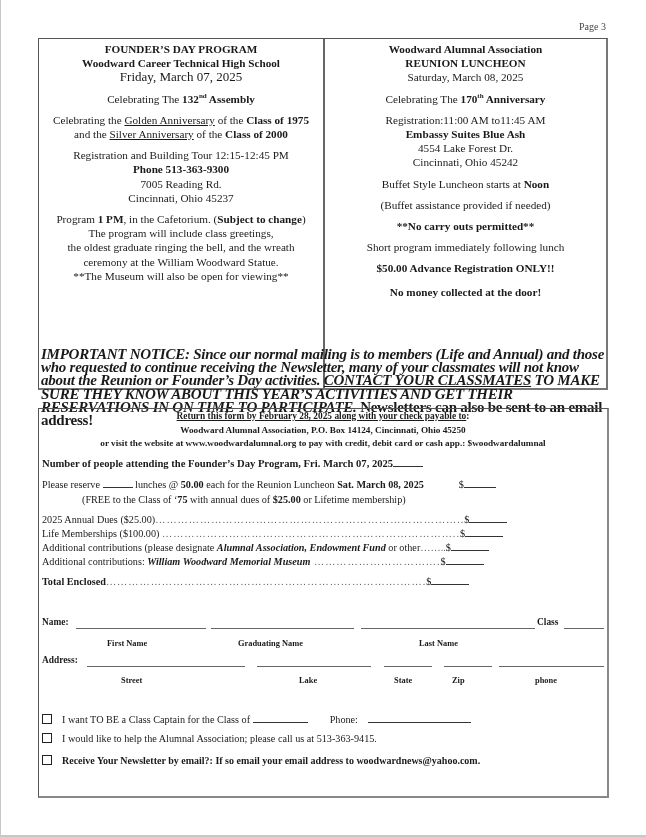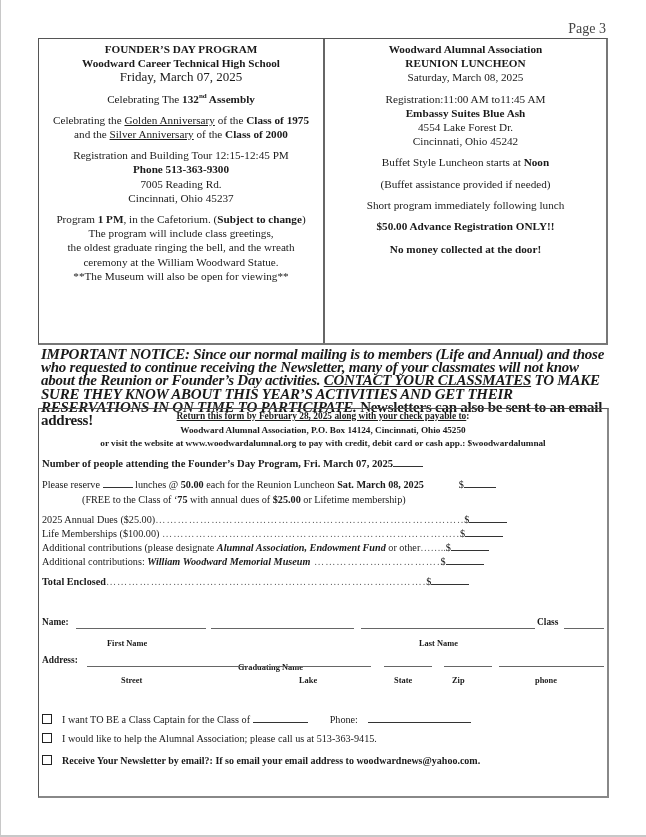--- a/index.html
+++ b/index.html
@@ -2,24 +2,24 @@
 <html><head>
 <meta charset="utf-8">
 <style>
   html, body { margin:0; padding:0; }
   body {
     width:646px; height:837px; background:#ffffff; position:relative; overflow:hidden;
     font-family:"Liberation Serif", serif; color:#1a1a1a;
   }
   .page-edge-left { position:absolute; left:0; top:0; width:1px; height:836px; background:#c8c8c8; }
   .page-edge-bottom { position:absolute; left:0; top:835px; width:646px; height:2px; background:#c8c8c8; }
-  .page-num { position:absolute; right:40px; top:21px; font-size:14px; color:#444; }
+  .page-num { position:absolute; right:40px; top:21px; font-size:10px; color:#444; }
 
   
-  .events { position:absolute; left:38px; top:38px; width:570px; height:307px;
+  .events { position:absolute; left:38px; top:38px; width:570px; height:352px;
     border:1px solid #555; border-right:2px solid #777; border-bottom:2px solid #777; box-sizing:border-box; display:flex; }
   .col { box-sizing:border-box; text-align:center; font-size:11.2px; line-height:14.2px; }
   .col-left { width:286px; border-right:2px solid #666; padding-top:3px; }
   .col-right { flex:1; padding-top:3px; }
   .col p { margin:0; }
   .b { font-weight:bold; }
   .u { text-decoration:underline; }
   .gap { margin-top:7px !important; }
   .big { font-size:13px; }
   sup { font-size:7px; line-height:0; }
@@ -61,26 +61,28 @@
     <p class="gap"><span>Program </span><span class="b">1 PM</span><span>, in the Cafetorium. (</span><span class="b">Subject to change</span><span>)</span></p>
     <p>The program will include class greetings,</p>
     <p>the oldest graduate ringing the bell, and the wreath</p>
     <p>ceremony at the William Woodward Statue.</p>
     <p>**The Museum will also be open for viewing**</p>
   </div>
   <div class="col col-right">
     <p class="b">Woodward Alumnal Association</p>
     <p class="b">REUNION LUNCHEON</p>
     <p>Saturday, March 08, 2025</p>
+    <p class="gap"><span>Celebrating The </span><span class="b">170</span><sup class="b">th</sup><span class="b"> Anniversary</span></p>
     <p class="gap">Registration:11:00 AM to11:45 AM</p>
     <p class="b">Embassy Suites Blue Ash</p>
     <p>4554 Lake Forest Dr.</p>
     <p>Cincinnati, Ohio 45242</p>
     <p class="gap"><span>Buffet Style Luncheon starts at </span><span class="b">Noon</span></p>
     <p class="gap">(Buffet assistance provided if needed)</p>
+    <p class="gap b">**No carry outs permitted**</p>
     <p class="gap">Short program immediately following lunch</p>
     <p class="gap b">$50.00 Advance Registration ONLY!!</p>
     <p class="gap b" style="margin-top:9px !important;">No money collected at the door!</p>
   </div>
 </div>
 
 <div class="notice"><span>IMPORTANT NOTICE: Since our normal mailing is to members (Life and Annual) and those who requested to continue receiving the Newsletter, many of your classmates will not know about  the Reunion or Founder’s Day activities.  </span><span class="u">CONTACT YOUR CLASSMATES</span><span> TO MAKE SURE THEY KNOW ABOUT THIS YEAR’S ACTIVITIES AND GET THEIR RESERVATIONS IN ON TIME TO PARTICIPATE.</span><span class="plain"> Newsletters can also be sent to an email address!</span></div>
 
 <div class="form">
   <div class="form-head">
@@ -100,21 +102,21 @@
   <div class="row" style="top:146px;"><span>Additional contributions: </span><span class="b" style="font-style:italic;">William Woodward Memorial Museum</span><span style="letter-spacing:1px;color:#555;"> …………………………….</span><span>$</span><span class="blank" style="width:38px;"></span></div>
   <div class="row" style="top:166px;"><span class="b">Total Enclosed</span><span style="letter-spacing:1px;color:#555;">…………………………………………………………………….…….</span><span>$</span><span class="blank" style="width:38px;"></span></div>
 
   <div class="lbl-small" style="left:3px;top:208px;font-size:9.4px;">Name:</div>
   <div class="line" style="left:37px;top:219px;width:130px;"></div>
   <div class="line" style="left:172px;top:219px;width:143px;"></div>
   <div class="line" style="left:322px;top:219px;width:174px;"></div>
   <div class="lbl-small" style="left:498px;top:208px;font-size:9.4px;">Class</div>
   <div class="line" style="left:525px;top:219px;width:40px;"></div>
   <div class="lbl-small" style="left:68px;top:230px;">First Name</div>
-  <div class="lbl-small" style="left:199px;top:230px;margin-top:24px;">Graduating Name</div>
+  <div class="lbl-small" style="left:199px;top:230px;">Graduating Name</div>
   <div class="lbl-small" style="left:380px;top:230px;">Last Name</div>
 
   <div class="lbl-small" style="left:3px;top:246px;font-size:9.4px;">Address:</div>
   <div class="line" style="left:48px;top:257px;width:158px;"></div>
   <div class="line" style="left:218px;top:257px;width:114px;"></div>
   <div class="line" style="left:345px;top:257px;width:48px;"></div>
   <div class="line" style="left:405px;top:257px;width:48px;"></div>
   <div class="line" style="left:460px;top:257px;width:105px;"></div>
   <div class="lbl-small" style="left:82px;top:267px;text-align:center;">Street</div>
   <div class="lbl-small" style="left:260px;top:267px;">Lake</div>

